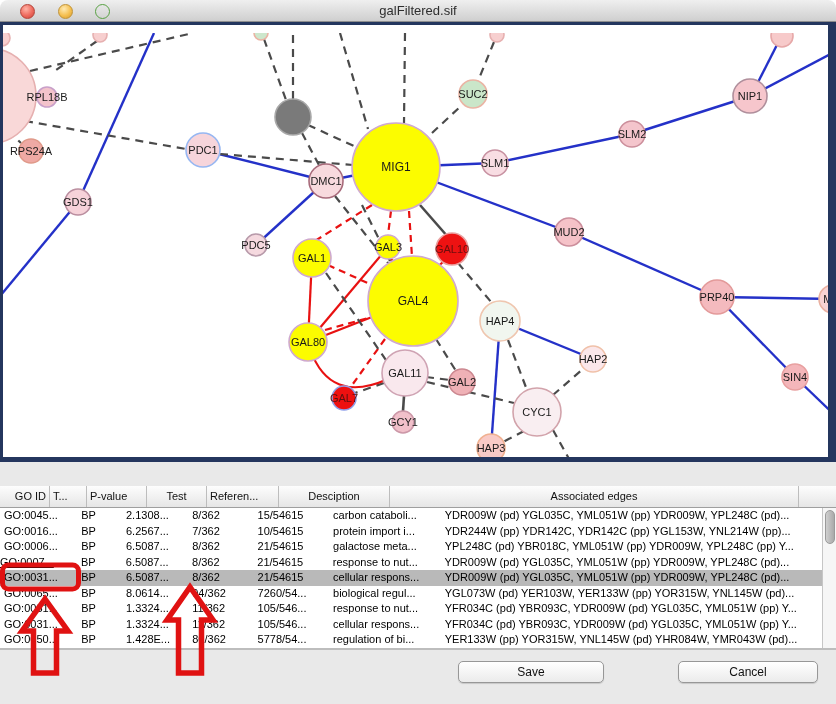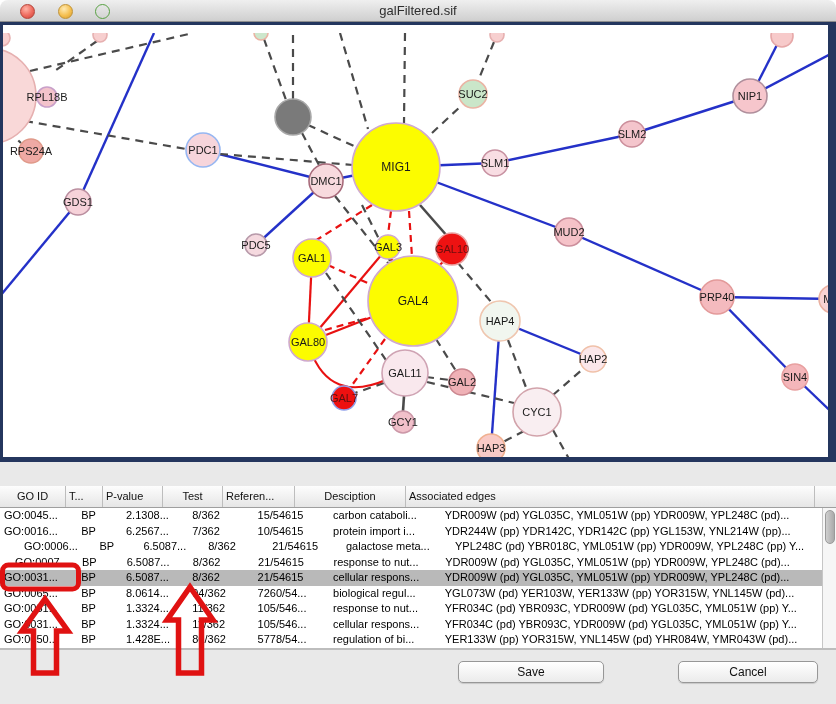--- a/index.html
+++ b/index.html
@@ -260,27 +260,27 @@
         </svg>
     </div>
     <div class="nframe t"></div>
     <div class="nframe l"></div>
     <div class="nframe r"></div>
     <div class="nframe b"></div>
   </div>
 
   <div class="noa-window">
     <div class="thead" id="thead">
-        <div class="th" style="width: 66px; text-align: center;">GO ID</div>
+        <div class="th" style="width: 50px; text-align: right;">GO ID</div>
         <div class="th" style="width: 37px; text-align: left;">T...</div>
         <div class="th" style="width: 60px; text-align: left;">P-value</div>
         <div class="th" style="width: 60px; text-align: center;">Test</div>
         <div class="th" style="width: 72px; text-align: left;">Referen...</div>
         <div class="th" style="width: 111px; text-align: center;">Desciption</div>
-        <div class="th" style="width: 409px; text-align: left;">Associated edges</div>
+        <div class="th" style="width: 409px; text-align: center;">Associated edges</div>
       </div>
     <div class="tbody" id="tbody">
         <div class="trow">
           <div class="td" style="width: 73px; padding-left: 4px;">GO:0045...</div>
           <div class="td" style="width: 37px; padding-left: 4px;">BP</div>
           <div class="td" style="width: 60px; padding-left: 5px;">2.1308...</div>
           <div class="td" style="width: 60px; padding-left: 6px;">8/362</div>
           <div class="td" style="width: 72px; padding-left: 6px;">15/54615</div>
           <div class="td" style="width: 111px; padding-left: 5px;">carbon cataboli...</div>
           <div class="td" style="width: 409px; padding-left: 4px;">YDR009W (pd) YGL035C, YML051W (pp) YDR009W, YPL248C (pd)...</div>
@@ -288,30 +288,30 @@
         <div class="trow">
           <div class="td" style="width: 73px; padding-left: 4px;">GO:0016...</div>
           <div class="td" style="width: 37px; padding-left: 4px;">BP</div>
           <div class="td" style="width: 60px; padding-left: 5px;">6.2567...</div>
           <div class="td" style="width: 60px; padding-left: 6px;">7/362</div>
           <div class="td" style="width: 72px; padding-left: 6px;">10/54615</div>
           <div class="td" style="width: 111px; padding-left: 5px;">protein import i...</div>
           <div class="td" style="width: 409px; padding-left: 4px;">YDR244W (pp) YDR142C, YDR142C (pp) YGL153W, YNL214W (pp)...</div>
         </div>
         <div class="trow">
-          <div class="td" style="width: 73px; padding-left: 4px; margin-left: 20px;">GO:0006...</div>
+          <div class="td" style="width: 73px; padding-left: 4px;">GO:0006...</div>
           <div class="td" style="width: 37px; padding-left: 4px;">BP</div>
           <div class="td" style="width: 60px; padding-left: 5px;">6.5087...</div>
           <div class="td" style="width: 60px; padding-left: 6px;">8/362</div>
           <div class="td" style="width: 72px; padding-left: 6px;">21/54615</div>
           <div class="td" style="width: 111px; padding-left: 5px;">galactose meta...</div>
           <div class="td" style="width: 409px; padding-left: 4px;">YPL248C (pd) YBR018C, YML051W (pp) YDR009W, YPL248C (pp) Y...</div>
         </div>
         <div class="trow">
-          <div class="td" style="width: 73px; padding-left: 15px;">GO:0007...</div>
+          <div class="td" style="width: 73px; padding-left: 0; text-decoration: underline;">GO:0007...</div>
           <div class="td" style="width: 37px; padding-left: 4px;">BP</div>
           <div class="td" style="width: 60px; padding-left: 5px;">6.5087...</div>
           <div class="td" style="width: 60px; padding-left: 6px;">8/362</div>
           <div class="td" style="width: 72px; padding-left: 6px;">21/54615</div>
           <div class="td" style="width: 111px; padding-left: 5px;">response to nut...</div>
           <div class="td" style="width: 409px; padding-left: 4px;">YDR009W (pd) YGL035C, YML051W (pp) YDR009W, YPL248C (pd)...</div>
         </div>
         <div class="trow selected">
           <div class="td" style="width: 73px; padding-left: 4px;">GO:0031...</div>
           <div class="td" style="width: 37px; padding-left: 4px;">BP</div>

